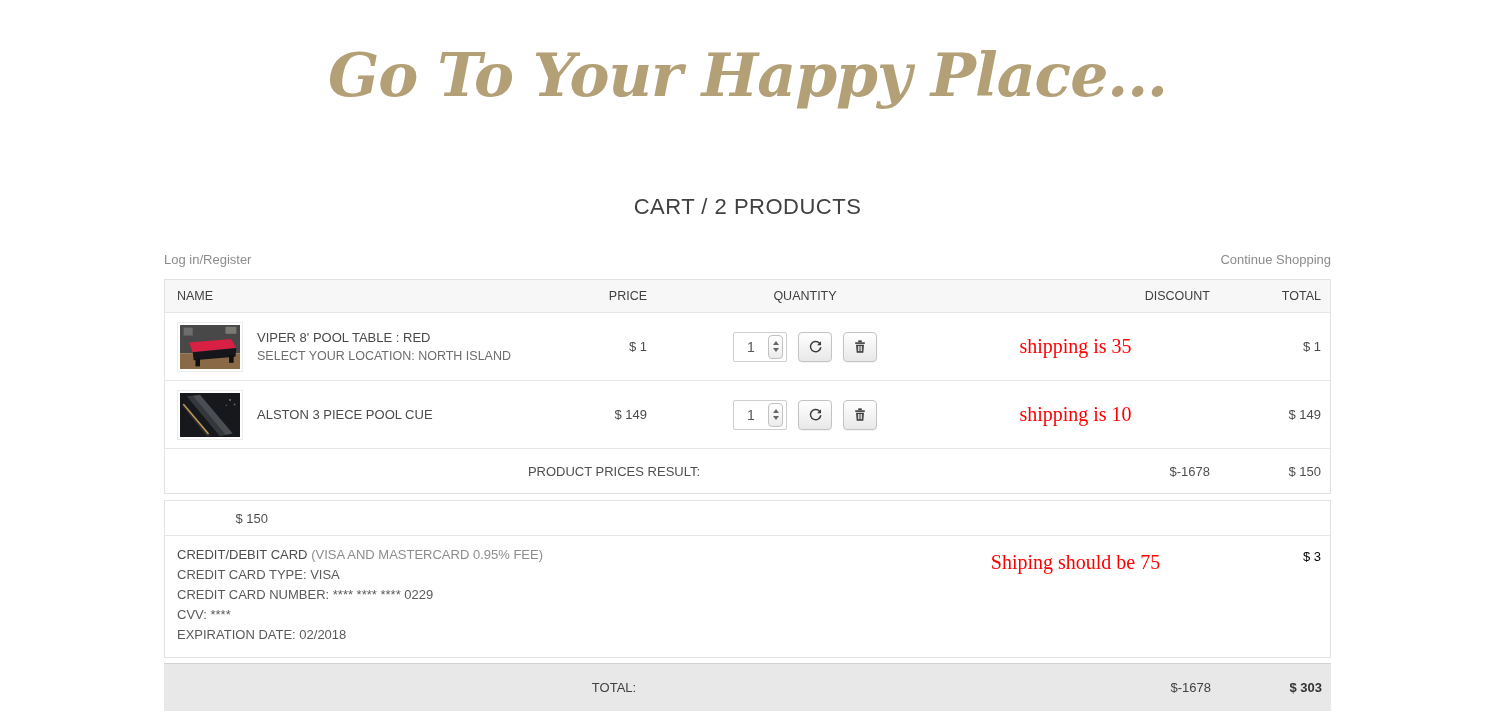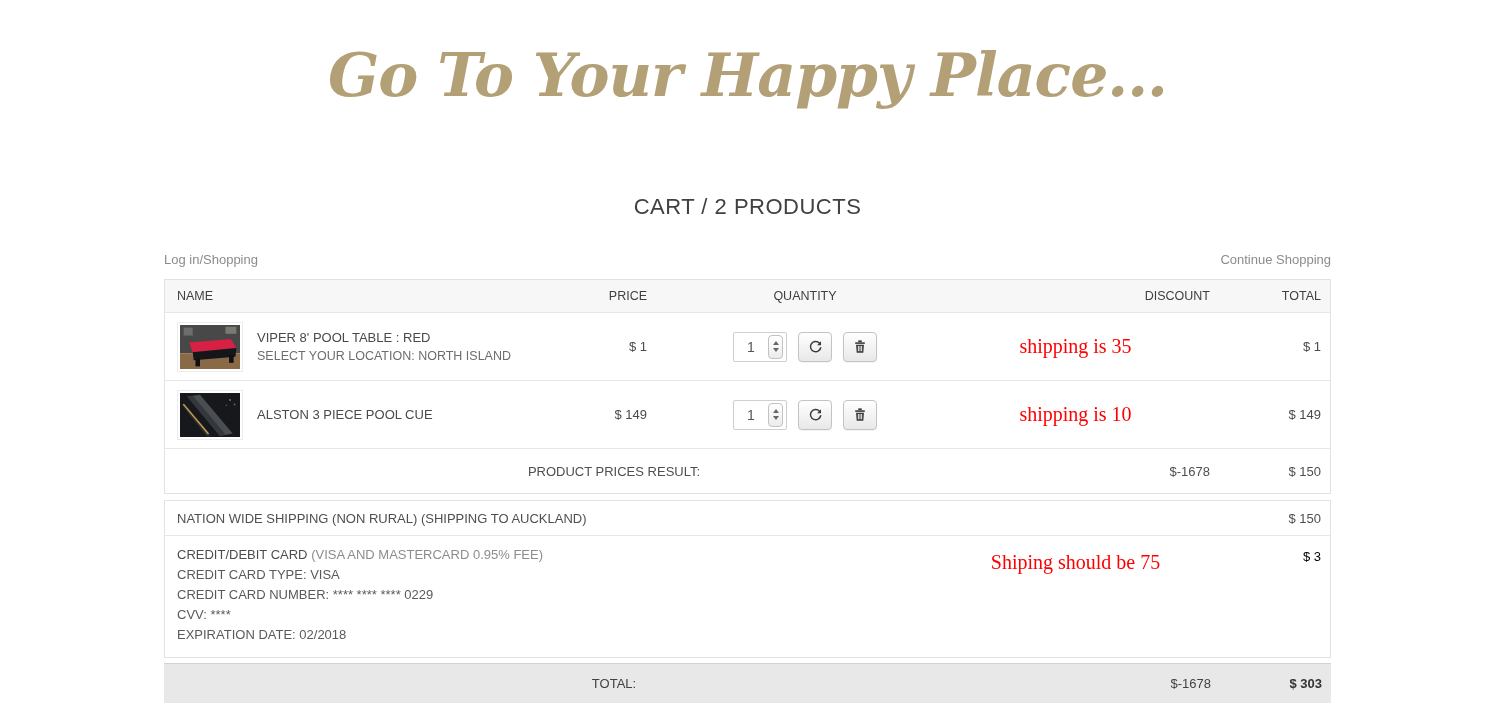--- a/index.html
+++ b/index.html
@@ -62,39 +62,39 @@
   .shipping-row { height:35px; font-size:13px; color:#4f4f4f; }
 
   .payment-row { min-height:121px; align-items:flex-start; padding-top:9px; font-size:13px; }
   .pay-lines { flex:1 1 auto; padding-left:12px; line-height:20px; }
   .pay-title { color:#4d4d4d; }
   .pay-fee { color:#8d8d8d; }
   .pay-line { color:#5a5a5a; }
   .payment-row .c-disc { padding-top:6px; }
   .payment-row .c-total { padding-top:4px; }
 
-  .total-bar { margin-top:5px; height:40px; background:#e8e8e8; border-top:1px solid #d2d2d2;
+  .total-bar { margin-top:5px; height:48px; background:#e8e8e8; border-top:1px solid #d2d2d2;
     display:flex; align-items:center; font-size:13px; color:#424242; }
   .total-amount { font-weight:bold; color:#333; }
 
   .txt-mid { color:#4f4f4f; }
 </style>
 </head>
 <body>
 
 <div class="banner">
   <h1>Go To Your Happy Place...</h1>
 </div>
 
 <div class="cart-heading">CART / 2 PRODUCTS</div>
 
 <div class="container">
 
   <div class="links-row">
-    <a>Log in/Shopping</a>
+    <a>Log in/Register</a>
     <a>Continue Shopping</a>
   </div>
 
   <div class="cart-section">
 
     <div class="trow header-row">
       <div class="c-name">NAME</div>
       <div class="c-price">PRICE</div>
       <div class="c-qty">QUANTITY</div>
       <div class="c-disc">DISCOUNT</div>
@@ -199,21 +199,20 @@
     <div class="trow result-row">
       <div class="span-label">PRODUCT PRICES RESULT:</div>
       <div class="w-disc">$-1678</div>
       <div class="c-total">$ 150</div>
     </div>
   </div>
 
   <div class="cart-section">
 
     <div class="trow shipping-row">
-      <div class="c-name txt-mid">NATION WIDE SHIPPING (NON RURAL) (SHIPPING TO AUCKLAND)</div>
       <div class="c-total">$ 150</div>
     </div>
 
     <div class="trow payment-row">
       <div class="pay-lines">
         <div>
           <span class="pay-title">CREDIT/DEBIT CARD</span>
           <span class="pay-fee">(VISA AND MASTERCARD 0.95% FEE)</span>
         </div>
         <div class="pay-line">CREDIT CARD TYPE: VISA</div>

